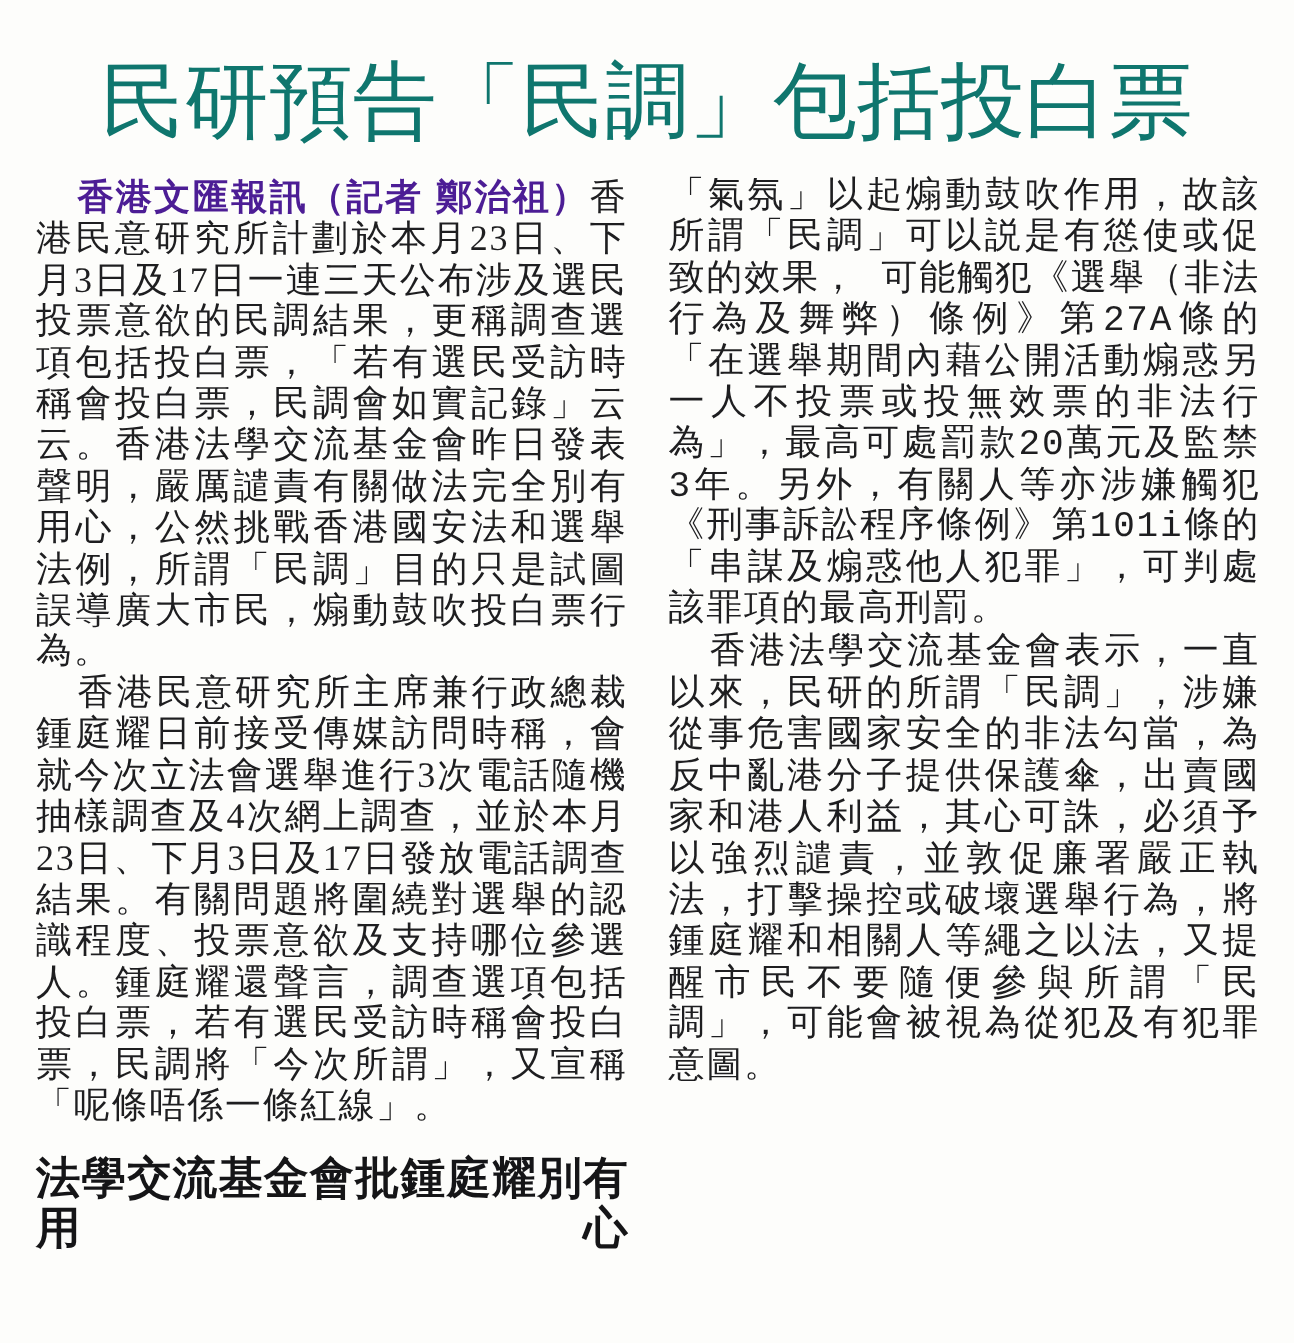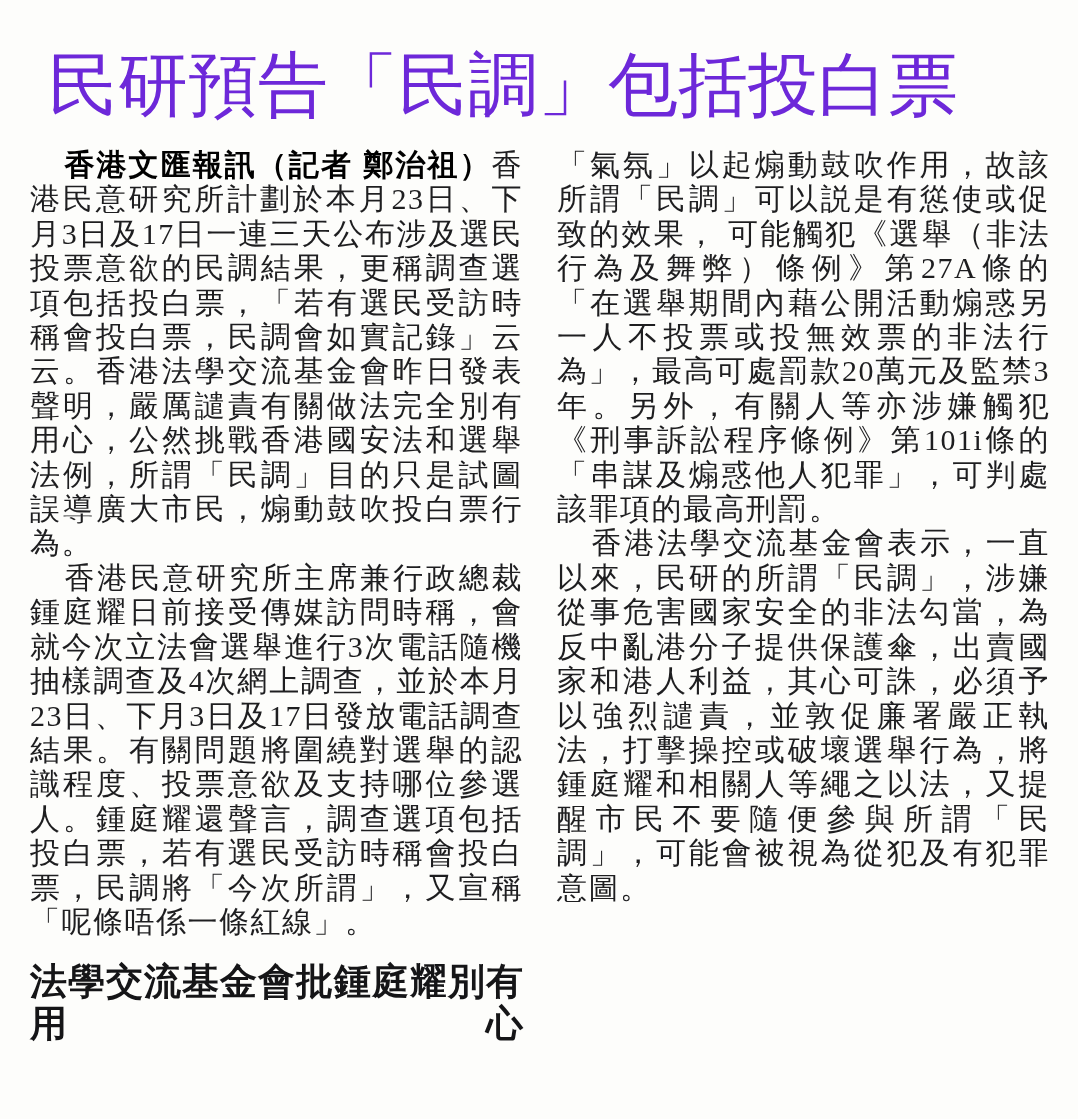--- a/index.html
+++ b/index.html
@@ -22,28 +22,28 @@
     background: #fdfdfb;
   }
   
   .headline {
     margin: 42px 48px 0 48px;
   }
   .hl-line {
     font-size: 70px;
     line-height: 88px;
     font-weight: 500;
-    color: #6d28d9;
+    color: #0f766e;
     letter-spacing: 0;
     text-align: justify;
     text-align-last: justify;
     text-justify: inter-character;
     white-space: nowrap;
     display: flex;
-    justify-content: flex-start;
+    justify-content: center;
   }
   
   .hl-line span { display: inline-block; }
   
   .columns {
     display: flex;
     gap: 34px;
     padding: 18px 28px 0 30px;
     box-sizing: border-box;
   }
@@ -55,25 +55,26 @@
     text-justify: inter-character;
     letter-spacing: 1.5px;
     color: #1e1e20;
   }
   .para {
     margin: 0;
     text-indent: 1.15em;
   }
   .para.continuation {
     text-indent: 0;
+    font-family: Liberation Mono, monospace;
   }
   .lead-in {
     font-family: "Liberation Sans", "DejaVu Sans", sans-serif;
     font-weight: 700;
-    color: #000000;
+    color: #4c1d95;
   }
   .subhead {
     font-family: "Liberation Sans", "DejaVu Sans", sans-serif;
     font-weight: 700;
     font-size: 37px;
     line-height: 42px;
     color: #151517;
     margin: 22px 0 14px 0;
     letter-spacing: 0;
     text-align: justify;

